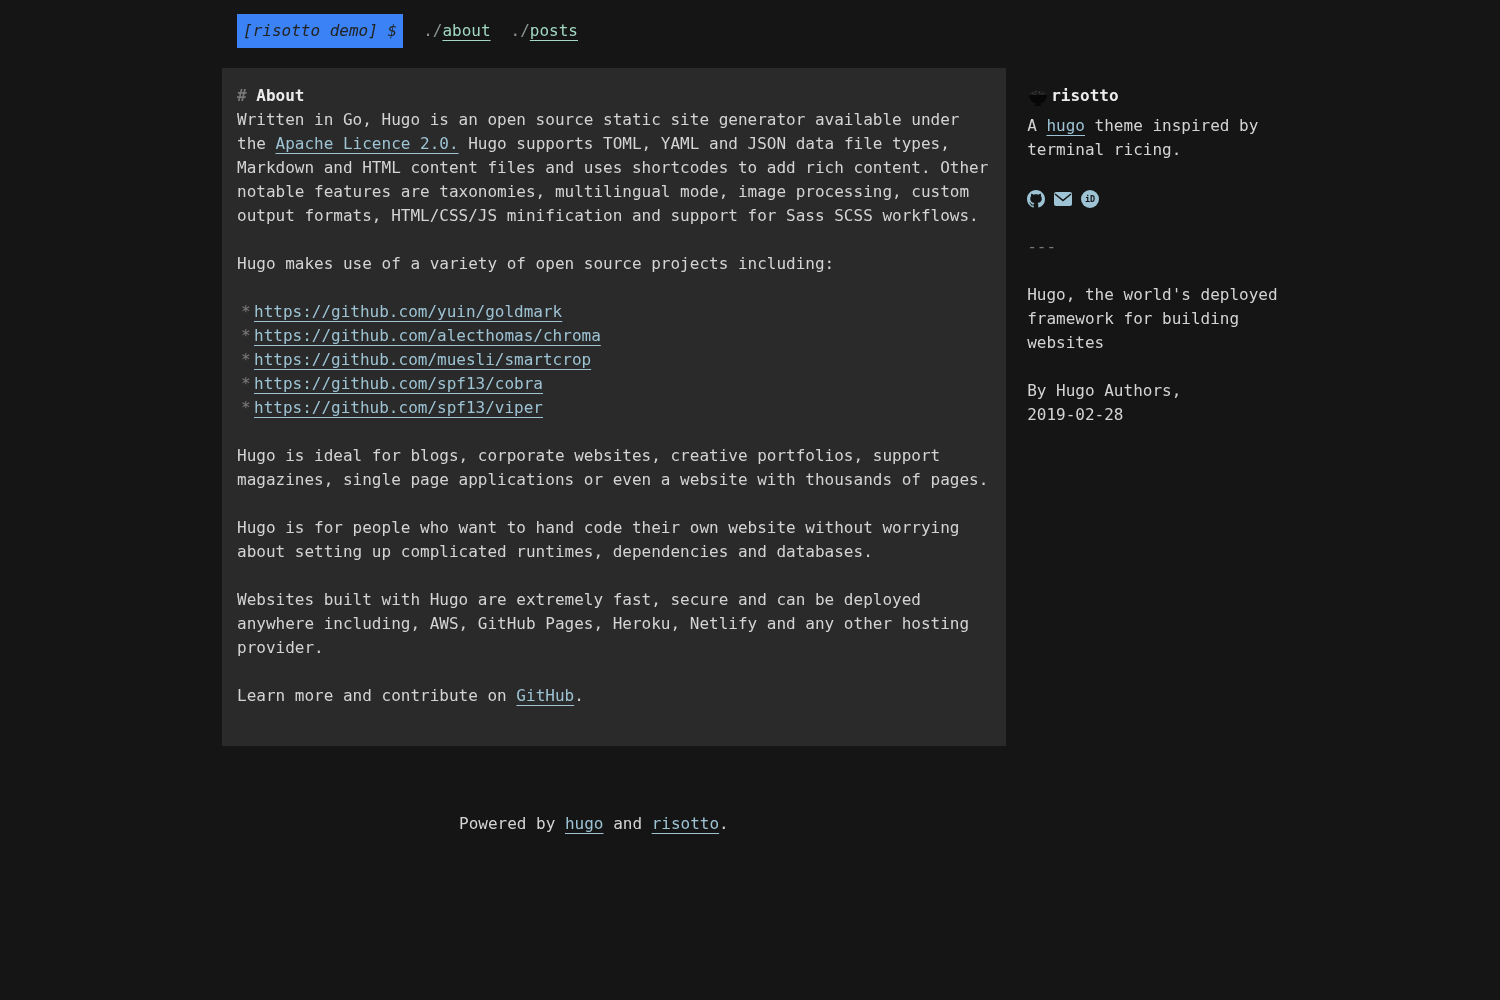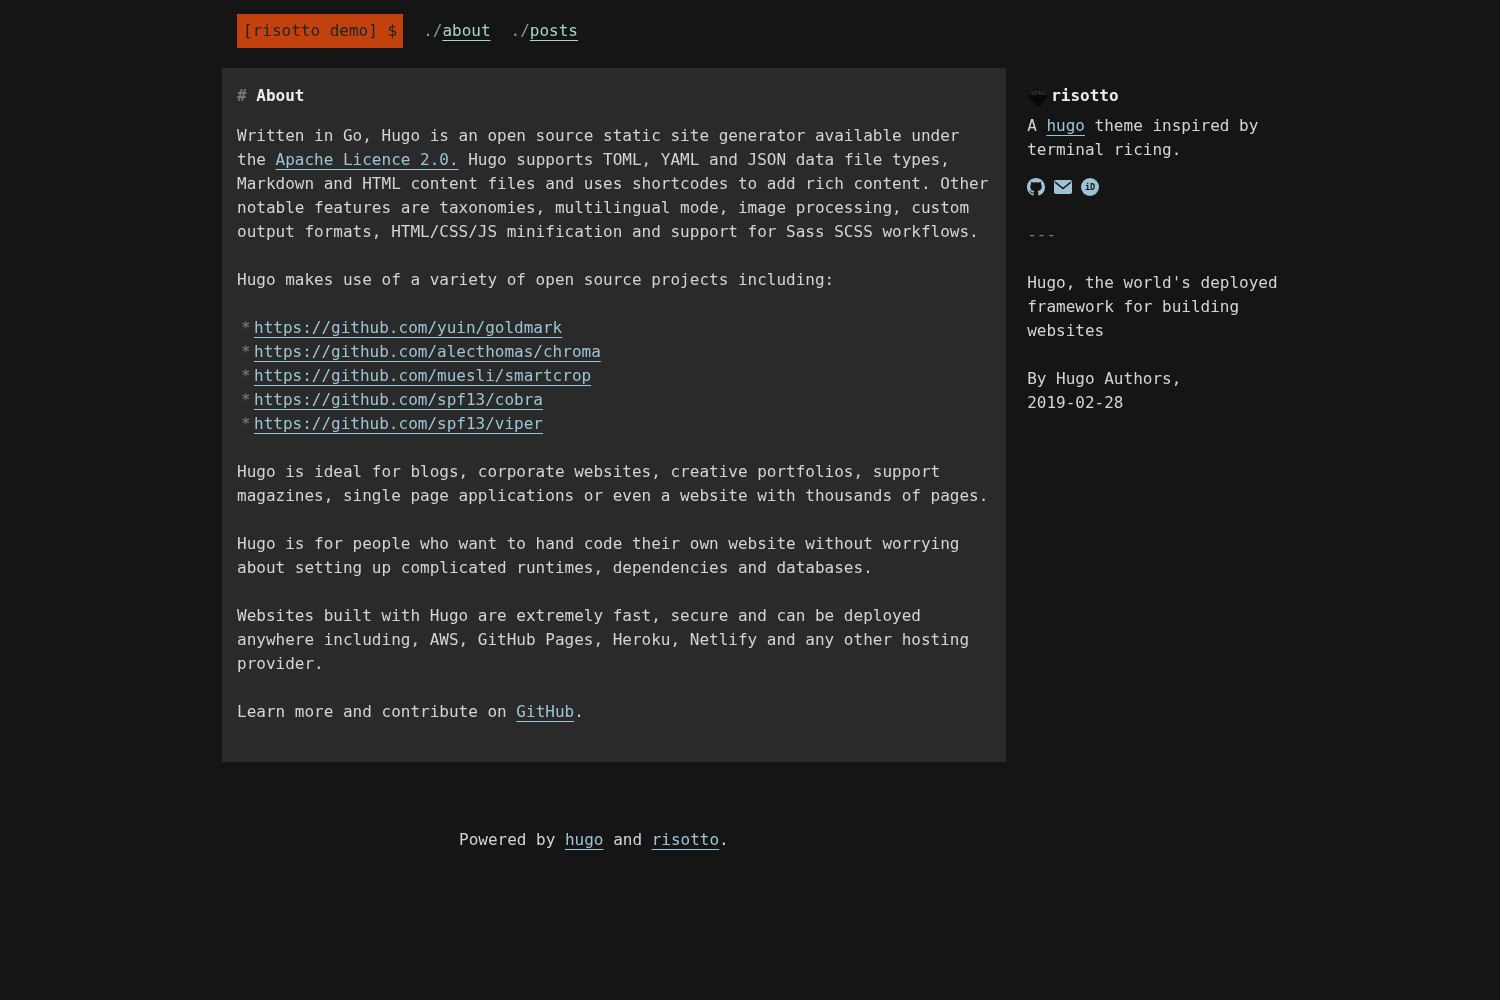--- a/index.html
+++ b/index.html
@@ -13,25 +13,26 @@
     font-size: 16px;
     line-height: 24px;
     color: #d4d4d4;
   }
   .page { padding: 14px 0 0 222px; }
 
   
   nav { display: flex; align-items: center; gap: 20px; margin-left: 15px; height: 34px; }
   .prompt {
     display: inline-block;
-    background: #c2410c;
+    background: #3b82f6;
     color: #222422;
     padding: 5px 6px;
     text-decoration: none;
     white-space: pre;
+    font-style: italic;
   }
   .nav-link { text-decoration: none; white-space: pre; }
   .nav-link .prefix { color: #8b9596; }
   .nav-link .label {
     color: #a2d8c2;
     text-decoration: underline;
     text-decoration-thickness: 1px;
     text-underline-offset: 4px;
   }
 
@@ -40,37 +41,37 @@
 
   main {
     background: #2a2a2a;
     padding: 16px 13px 38px 15px;
     width: calc(78.5ch + 28px);
   }
   main h1 { font-size: 16px; line-height: 24px; margin: 0; font-weight: bold; }
   .hmark { color: #787878; }
   .htext { color: #ececec; }
   main p { margin: 24px 0 0 0; }
-  main h1 + p { margin-top: 16px; }
+  main h1 + p { margin-top: 0; }
   main ul { list-style: none; margin: 24px 0 0 0; padding: 0; }
   main li { display: flex; }
   li .marker { color: #7f7f7f; width: 17px; padding-left: 4px; flex: none; }
   a.link, main a, aside a, footer a {
     color: #9dc3d4;
     text-decoration-thickness: 1px;
     text-underline-offset: 4px;
   }
 
   
   aside { width: 26.5ch; padding-top: 16px; flex: none; }
   .side-title { display: flex; align-items: center; gap: 2px; font-weight: bold; color: #ececec; }
   .avatar { display: inline-flex; flex: none; }
   .avatar svg { display: block; }
   .side-about { margin: 6px 0 0 0; }
-  .icons { margin-top: 16px; display: flex; align-items: center; gap: 9px; height: 18px; color: #9dc3d4; }
+  .icons { margin-top: 28px; display: flex; align-items: center; gap: 9px; height: 18px; color: #9dc3d4; }
   .icons a { display: block; height: 18px; text-decoration: none; color: #9dc3d4; }
   .icons svg { display: block; }
   .sep { margin-top: 27px; color: #787878; }
   .tagline { margin: 24px 0 0 0; }
   .byline { margin-top: 24px; }
 
   
   footer { margin: 66px 0 0 237px; padding-bottom: 24px; }
   .copy-sym { color: #8a8a8a; }
 </style>

